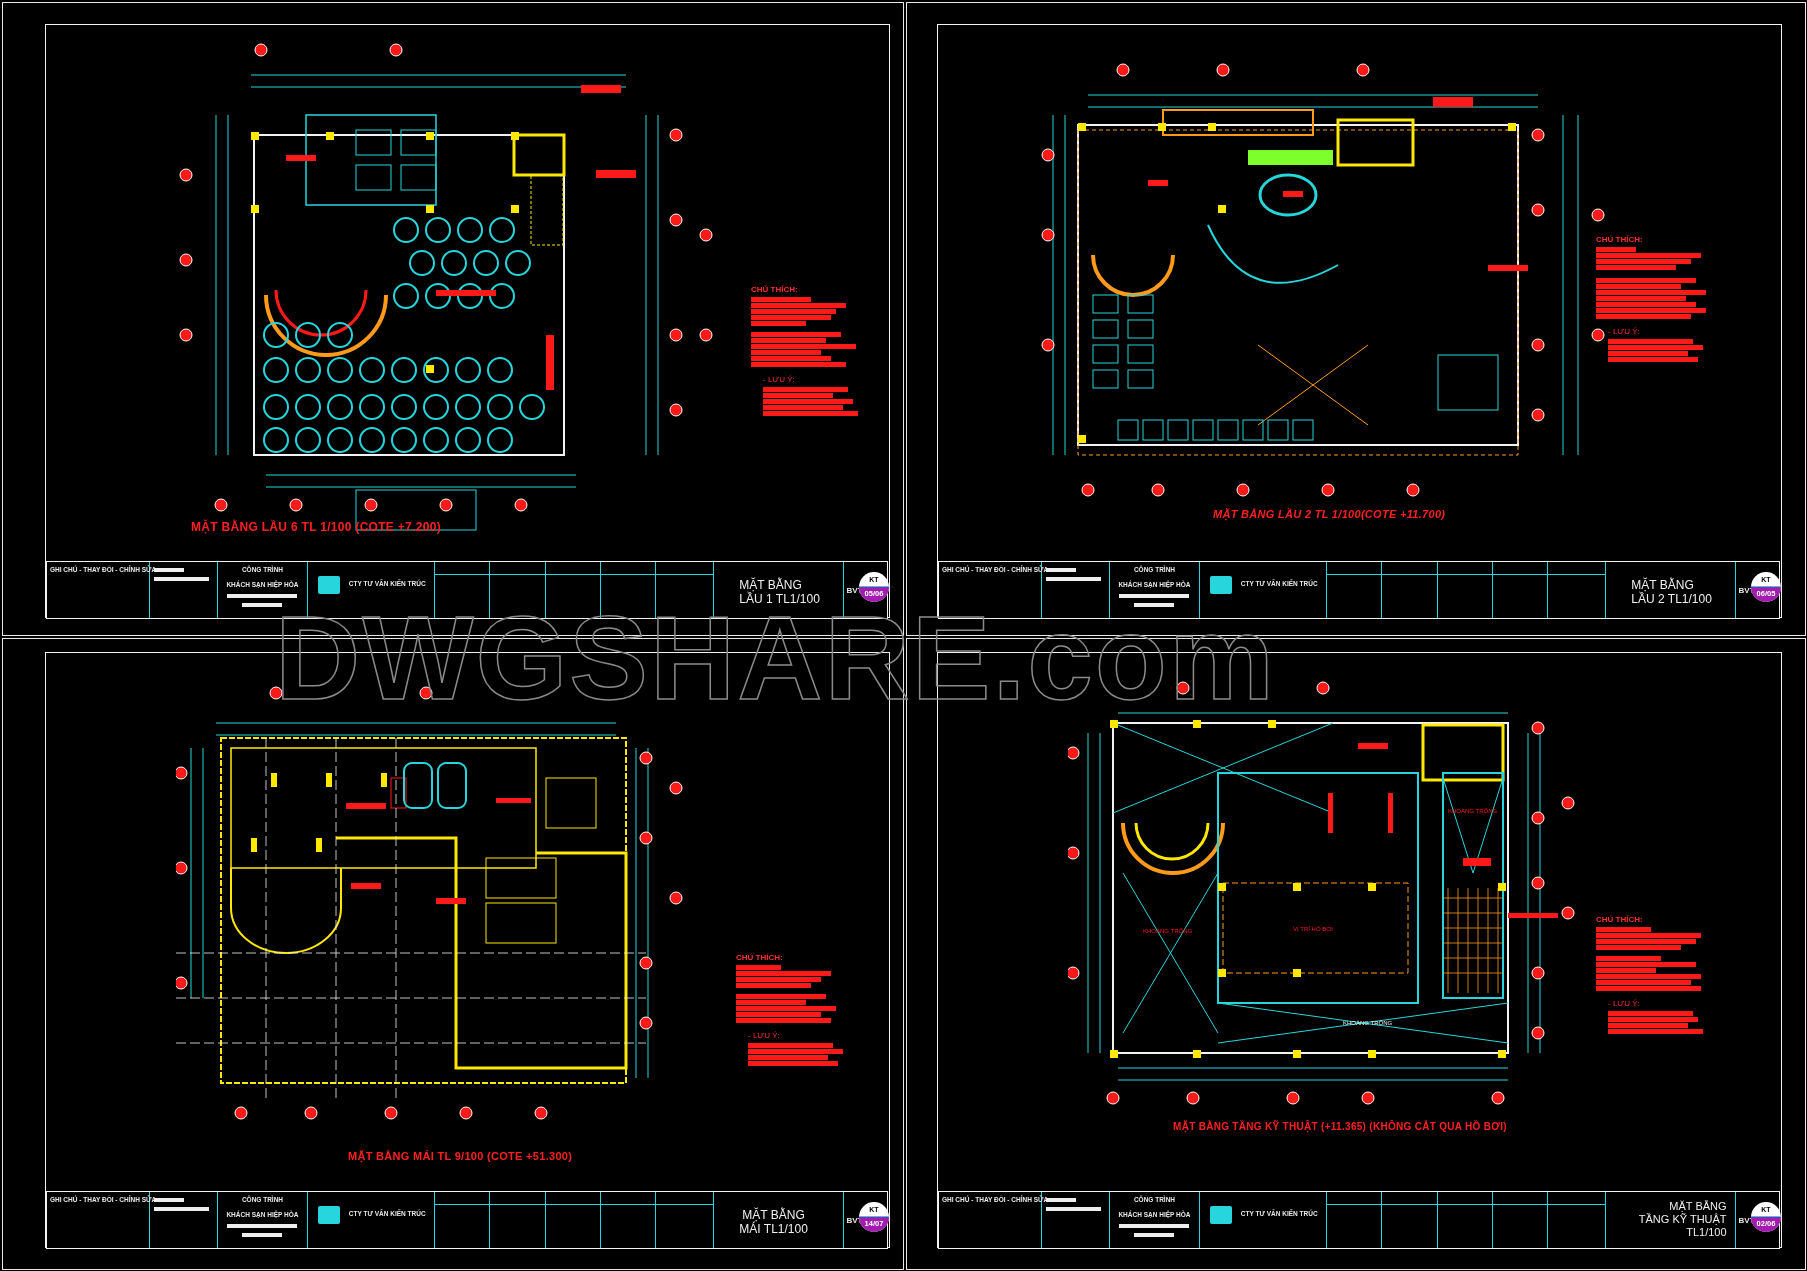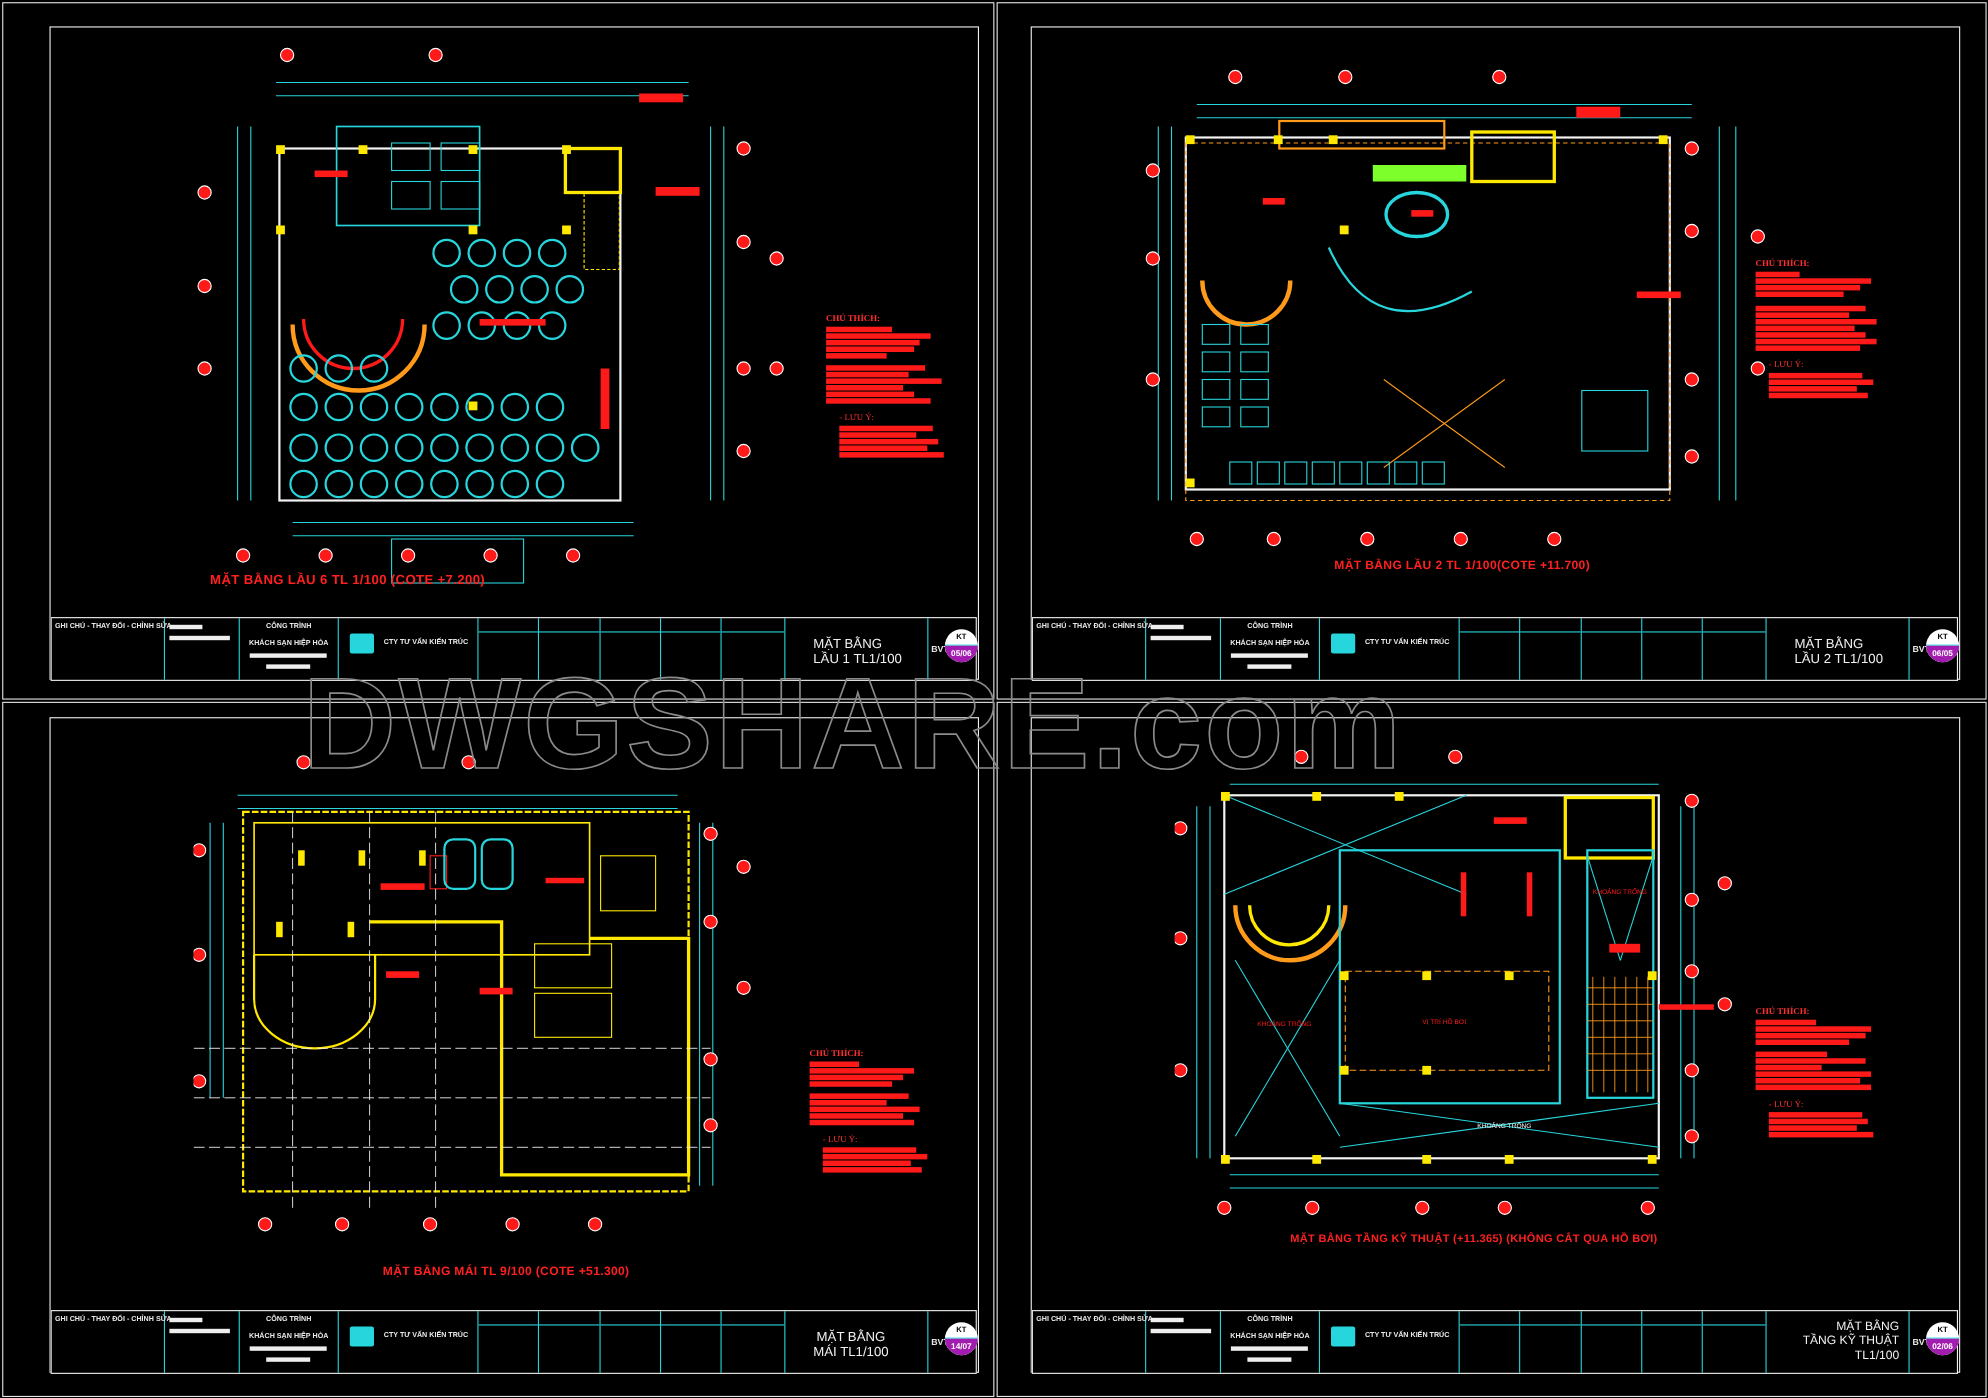--- a/index.html
+++ b/index.html
@@ -1,21 +1,21 @@
 <!DOCTYPE html>
 <html><head>
 <meta charset="utf-8">
 <style>
   html,body{margin:0;padding:0;background:#000;}
   body{width:1807px;height:1271px;position:relative;overflow:hidden;font-family:"Liberation Sans",sans-serif;}
   .quad{position:absolute;border:1px solid #e8e8e8;}
   .sheet{position:absolute;border:1.5px solid #f2f2f2;background:#000;}
   .plan{position:absolute;}
   .caption{position:absolute;color:#ff2020;font-size:12px;font-weight:bold;letter-spacing:0.3px;white-space:nowrap;}
-  .legend{position:absolute;font-family:Liberation Serif, serif;}
+  .legend{position:absolute;}
   .legend-title{color:#ff3030;font-size:8px;font-weight:bold;margin-bottom:3px;}
   .legend-bar{height:5px;background:#ff1a1a;margin:1px 0;}
   .legend-note{color:#ff3030;font-size:8px;margin:8px 0 3px 12px;}
   .tb{position:absolute;border:1.5px solid #f2f2f2;display:flex;height:56px;background:#000;}
   .tb .cell{border-right:1.5px solid #27d6dc;position:relative;color:#e8e8e8;font-size:7px;}
   .tb .hdr{position:absolute;left:0;right:0;top:12px;border-top:1.5px solid #27d6dc;}
   .tb .small{font-size:6.5px;font-weight:bold;padding:4px 3px;white-space:nowrap;}
   .tb .blk{display:inline-block;background:#eee;height:4px;margin:2px 1px;}
   .tb .title{position:absolute;left:10px;top:16px;font-size:12px;line-height:14px;color:#f0f0f0;white-space:pre;}
   .tb .logo{position:absolute;left:10px;top:14px;width:22px;height:18px;background:#27d6dc;border-radius:2px;}
@@ -263,21 +263,21 @@
         <circle cx="10" cy="310" r="6"></circle>
         <circle cx="560" cy="180" r="6"></circle>
         <circle cx="560" cy="300" r="6"></circle>
         <circle cx="50" cy="455" r="6"></circle>
         <circle cx="120" cy="455" r="6"></circle>
         <circle cx="205" cy="455" r="6"></circle>
         <circle cx="290" cy="455" r="6"></circle>
         <circle cx="375" cy="455" r="6"></circle>
       </g>
   </svg>
-  <div class="caption" style="left:275px;top:483px;font-size:11px;">MẶT BẰNG LẦU 2 TL 1/100(COTE +11.700)</div>
+  <div class="caption" style="left:275px;top:483px;font-size:11px;font-style:italic;">MẶT BẰNG LẦU 2 TL 1/100(COTE +11.700)</div>
   <div class="legend" style="left:658px;top:210px;width:120px;">
     <div class="legend-title">CHÚ THÍCH:</div>
     <div class="legend-bar" style="width:40px"></div>
       <div class="legend-bar" style="width:105px"></div>
       <div class="legend-bar" style="width:95px"></div>
       <div class="legend-bar" style="width:80px"></div>
     <div class="legend-bar" style="width:100px;margin-top:8px"></div>
       <div class="legend-bar" style="width:85px"></div>
       <div class="legend-bar" style="width:110px"></div>
       <div class="legend-bar" style="width:90px"></div>

